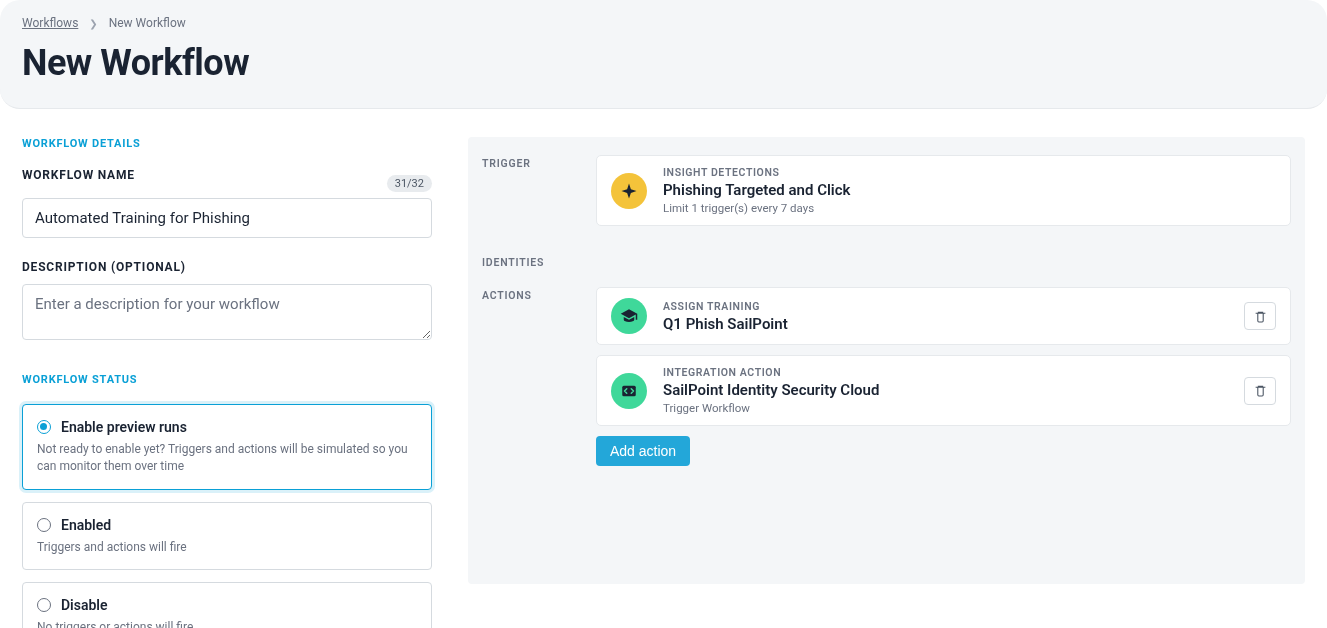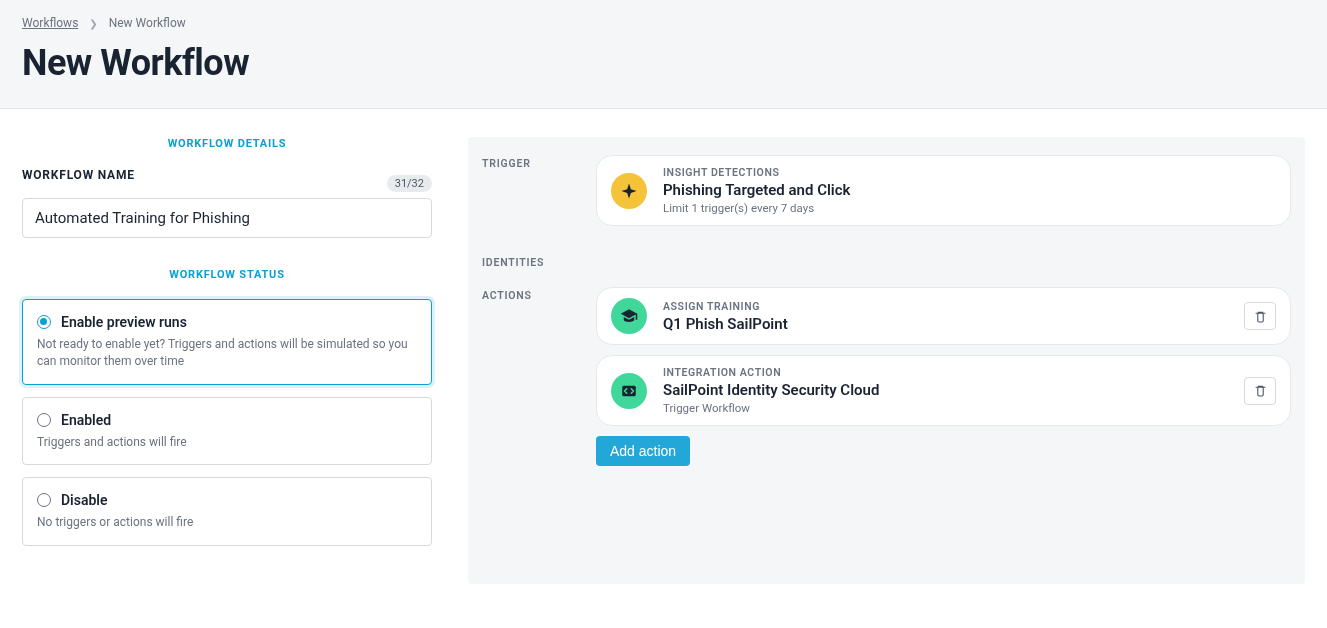--- a/index.html
+++ b/index.html
@@ -6,20 +6,21 @@
   body {
     font-family: -apple-system, BlinkMacSystemFont, "Segoe UI", Roboto, Helvetica, Arial, sans-serif;
     background: #fff;
     color: #1a2332;
     font-size: 14px;
   }
   .header-bar {
     background: #f4f6f8;
     padding: 16px 22px 24px 22px;
     border-bottom: 1px solid #e6e9ec;
+    border-radius: 20px;
   }
   .breadcrumb {
     font-size: 12px;
     color: #6b7280;
     margin-bottom: 12px;
   }
   .breadcrumb a {
     color: #6b7280;
     text-decoration: underline;
   }
@@ -44,21 +45,20 @@
     width: 410px;
     flex-shrink: 0;
   }
   .section-label {
     font-size: 11px;
     font-weight: 700;
     letter-spacing: 0.8px;
     color: #0aa0d6;
     margin-bottom: 18px;
     text-transform: uppercase;
-    text-align: center;
   }
   .field-label {
     font-size: 12px;
     font-weight: 700;
     letter-spacing: 0.8px;
     color: #1a2332;
     margin-bottom: 10px;
   }
   .name-row {
     display: flex;
@@ -160,21 +160,21 @@
     font-size: 10.5px;
     font-weight: 600;
     letter-spacing: 0.8px;
     color: #6b7280;
     padding-top: 2px;
   }
   .wf-cards { flex: 1; }
   .wf-card {
     background: #fff;
     border: 1px solid #e6e9ec;
-    border-radius: 16px;
+    border-radius: 5px;
     padding: 10px 14px;
     display: flex;
     align-items: center;
     gap: 16px;
     margin-bottom: 10px;
   }
   .wf-icon {
     width: 36px; height: 36px;
     border-radius: 50%;
     display: flex;
@@ -248,20 +248,24 @@
     <div class="section-label">WORKFLOW DETAILS</div>
 
     <div class="field-block">
       <div class="name-row">
         <div class="field-label">WORKFLOW NAME</div>
         <div class="char-badge">31/32</div>
       </div>
       <input type="text" class="text-input" value="Automated Training for Phishing" style="">
     </div>
 
+    <div class="field-block">
+      <div class="field-label" style="margin-bottom:10px">DESCRIPTION (OPTIONAL)</div>
+      <textarea class="textarea" placeholder="Enter a description for your workflow" style=""></textarea>
+    </div>
 
     <div class="status-section">
       <div class="section-label">WORKFLOW STATUS</div>
 
       <div class="radio-card selected">
         <div class="radio-row">
           <span class="radio-circle"></span>
           <span class="radio-title">Enable preview runs</span>
         </div>
         <div class="radio-desc">Not ready to enable yet? Triggers and actions will be simulated so you can monitor them over time</div>

